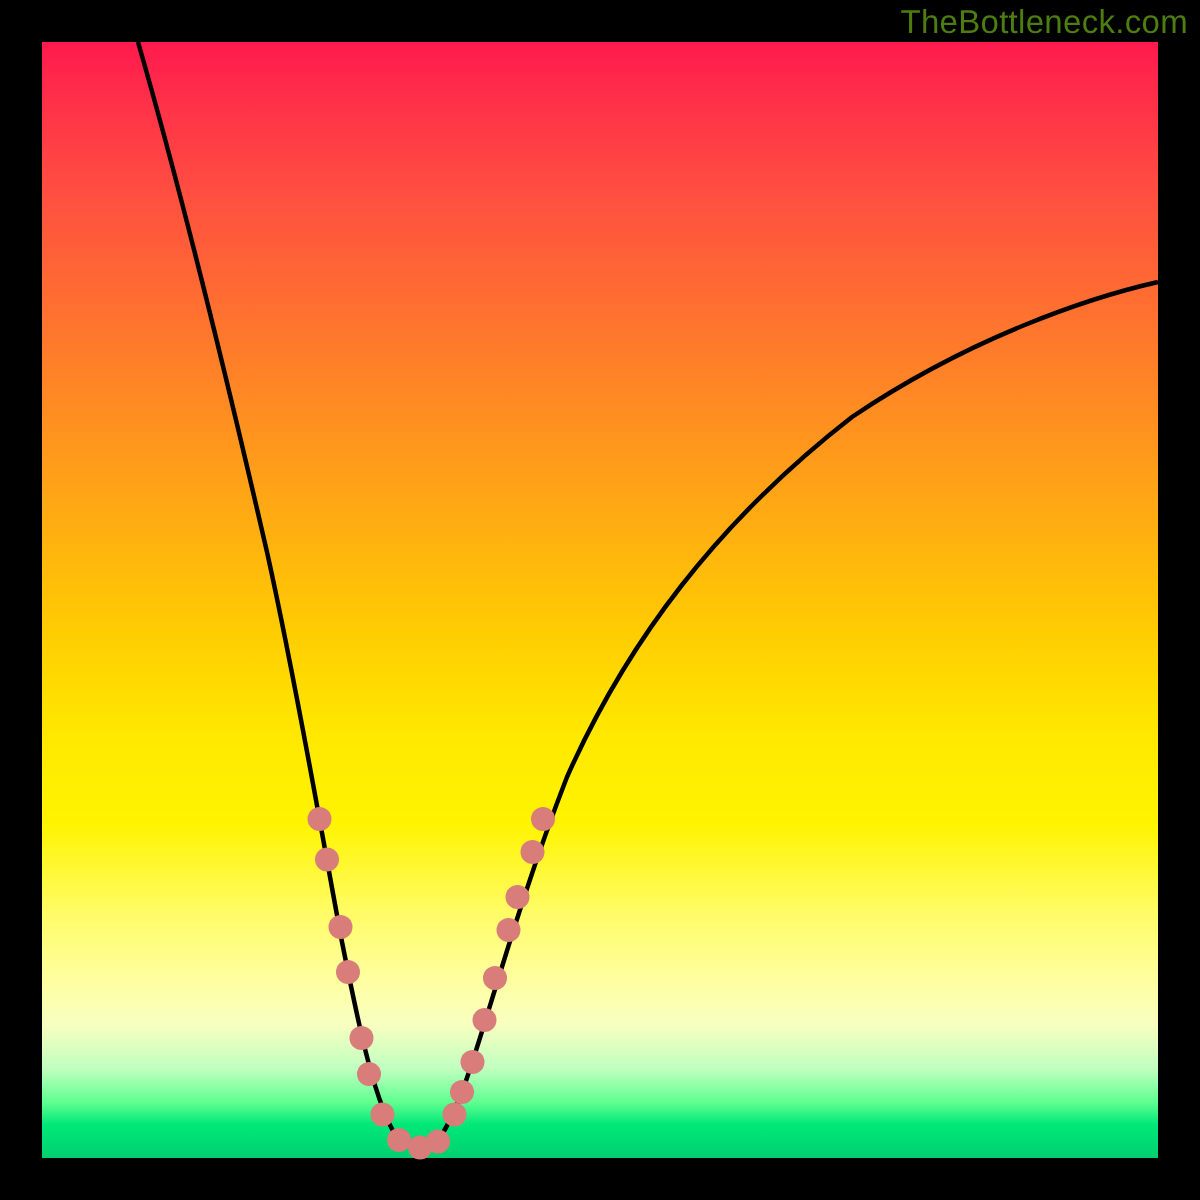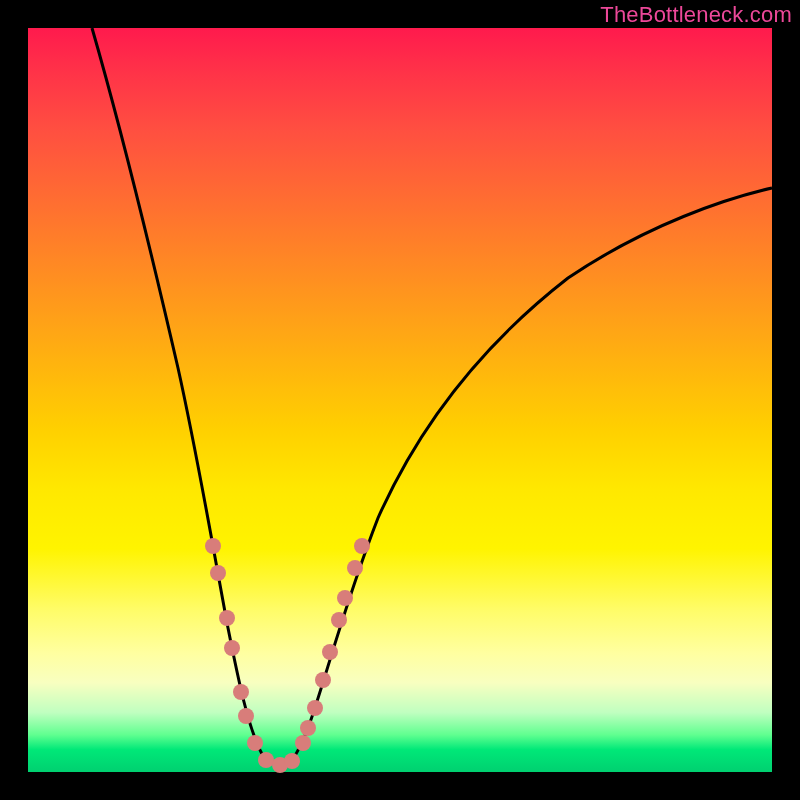--- a/index.html
+++ b/index.html
@@ -41,21 +41,21 @@
       #60ff90 95%,
       #00e878 97%,
       #00d070 100%);
   }
   .watermark {
     position: absolute;
     top: 2px;
     right: 8px;
     font-family: Arial, Helvetica, sans-serif;
     font-size: 22px;
-    color: #ec4899;
+    color: #4d7c0f;
     letter-spacing: 0.2px;
     z-index: 10;
   }
   svg.curves {
     position: absolute;
     top: 0;
     left: 0;
     width: 744px;
     height: 744px;
     overflow: visible;

